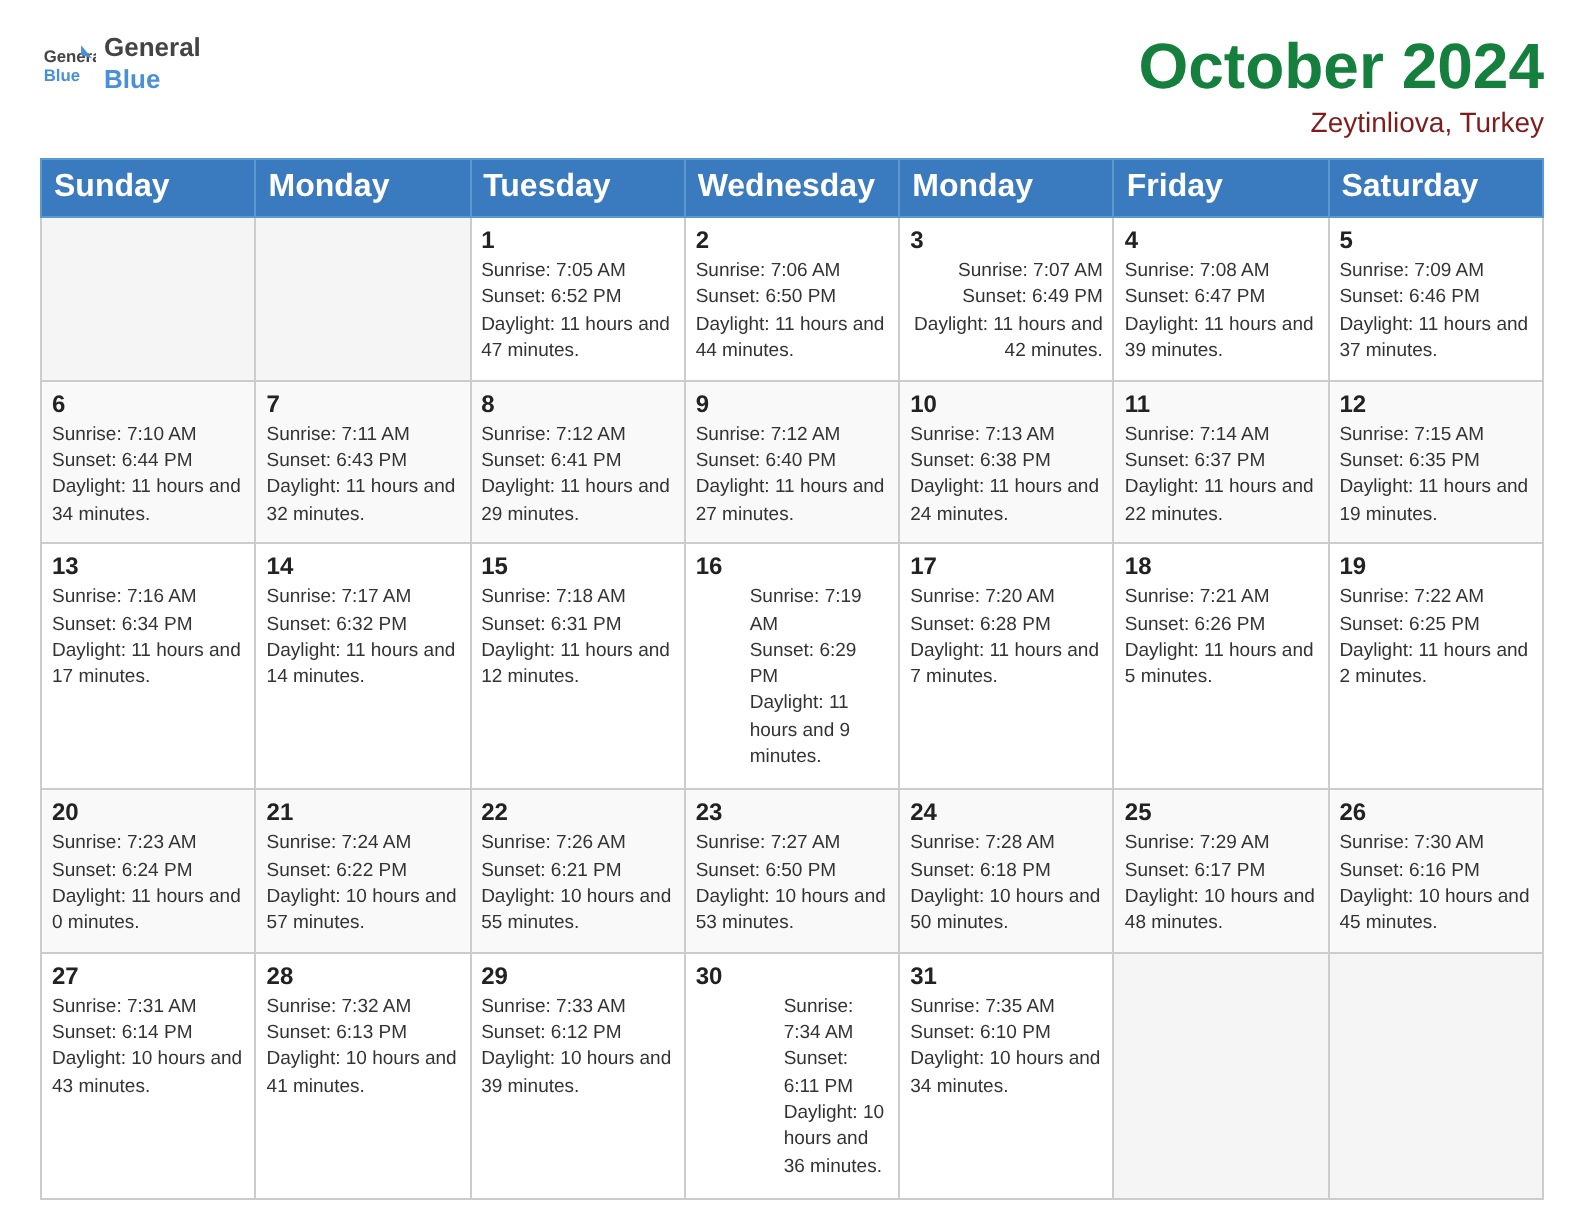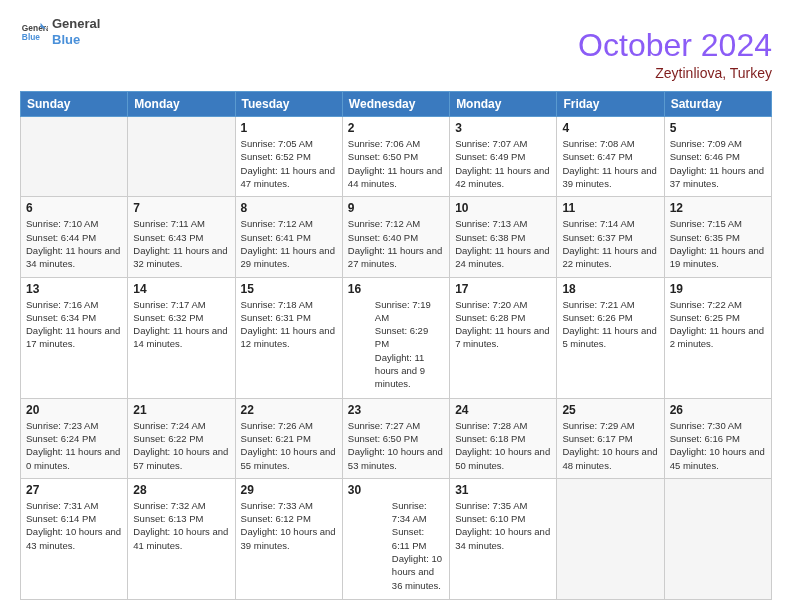--- a/index.html
+++ b/index.html
@@ -30,43 +30,42 @@
     }
     .logo-icon {
       width: 28px;
       height: 28px;
     }
     .title-block {
       text-align: right;
     }
     .main-title {
       font-size: 32px;
-      font-weight: normal;
-      color: #8b5cf6;
+      font-weight: bold;
+      color: #15803d;
       line-height: 1.1;
-      margin-top: 12px;
     }
     .subtitle {
       font-size: 14px;
       color: #7f1d1d;
       margin-top: 2px;
     }
     .calendar {
       flex: 1;
       border: 1px solid #ccc;
       border-collapse: collapse;
       width: 100%;
       table-layout: fixed;
     }
     .calendar th {
       background: #3a7abf;
       color: #fff;
       text-align: left;
       padding: 5px 6px;
-      font-size: 12px;
+      font-size: 16px;
       font-weight: bold;
       border: 1px solid #5a9ad0;
     }
     .calendar td {
       border: 1px solid #ccc;
       vertical-align: top;
       padding: 4px 5px;
       font-size: 10px;
       color: #333;
       background: #fff;
@@ -135,21 +134,21 @@
 Daylight: 11 hours and 47 minutes.</div>
           </td>
           <td>
             <div class="day-number">2</div>
             <div class="day-info" style="white-space: pre-line;">Sunrise: 7:06 AM
 Sunset: 6:50 PM
 Daylight: 11 hours and 44 minutes.</div>
           </td>
           <td>
             <div class="day-number">3</div>
-            <div class="day-info" style="white-space: pre-line;">Sunrise: 7:07 AM
+            <div class="day-info" style="white-space: pre-line; text-align: right;">Sunrise: 7:07 AM
 Sunset: 6:49 PM
 Daylight: 11 hours and 42 minutes.</div>
           </td>
           <td>
             <div class="day-number">4</div>
             <div class="day-info" style="white-space: pre-line;">Sunrise: 7:08 AM
 Sunset: 6:47 PM
 Daylight: 11 hours and 39 minutes.</div>
           </td>
           <td>

